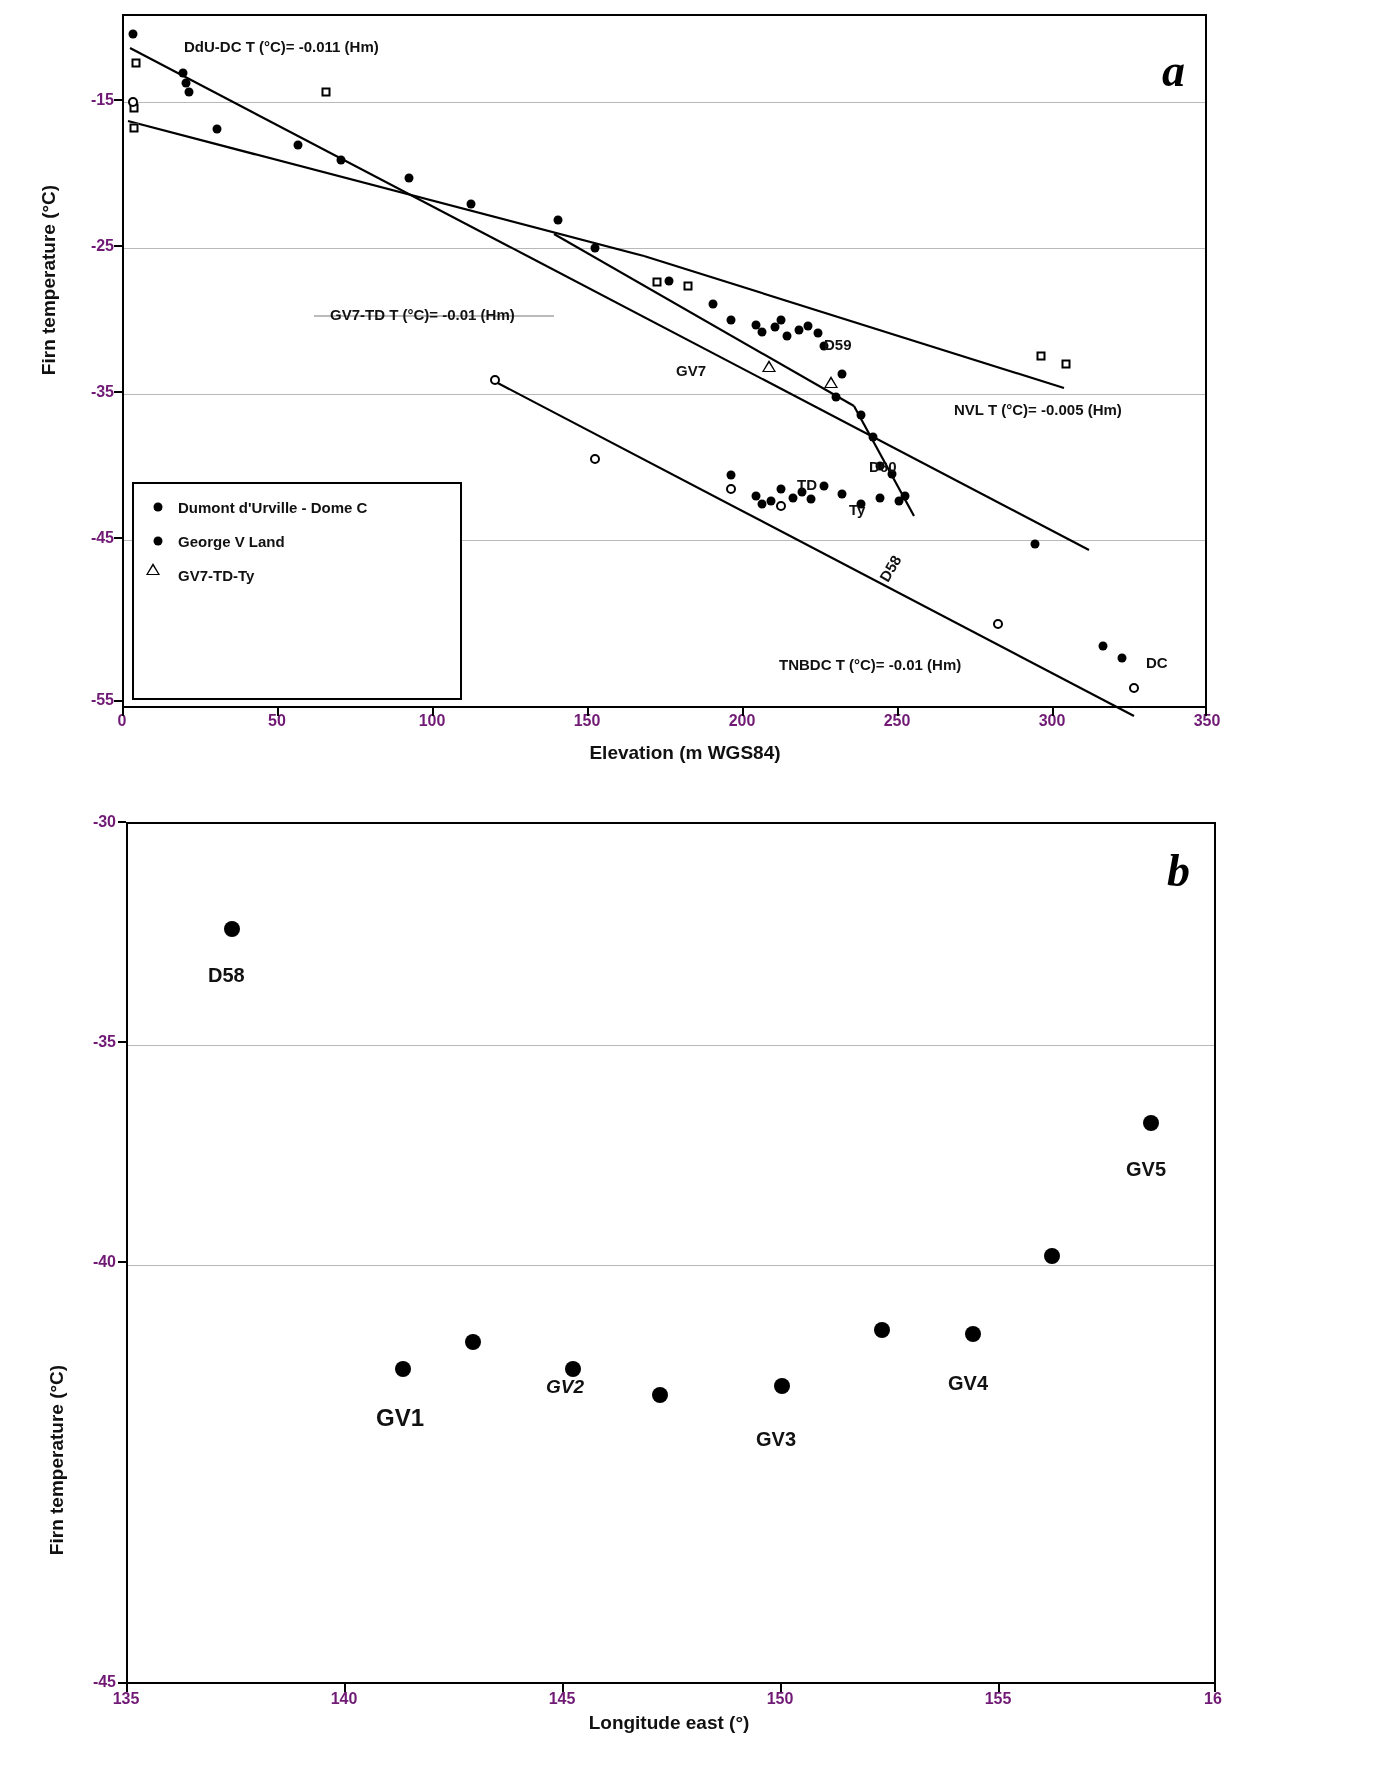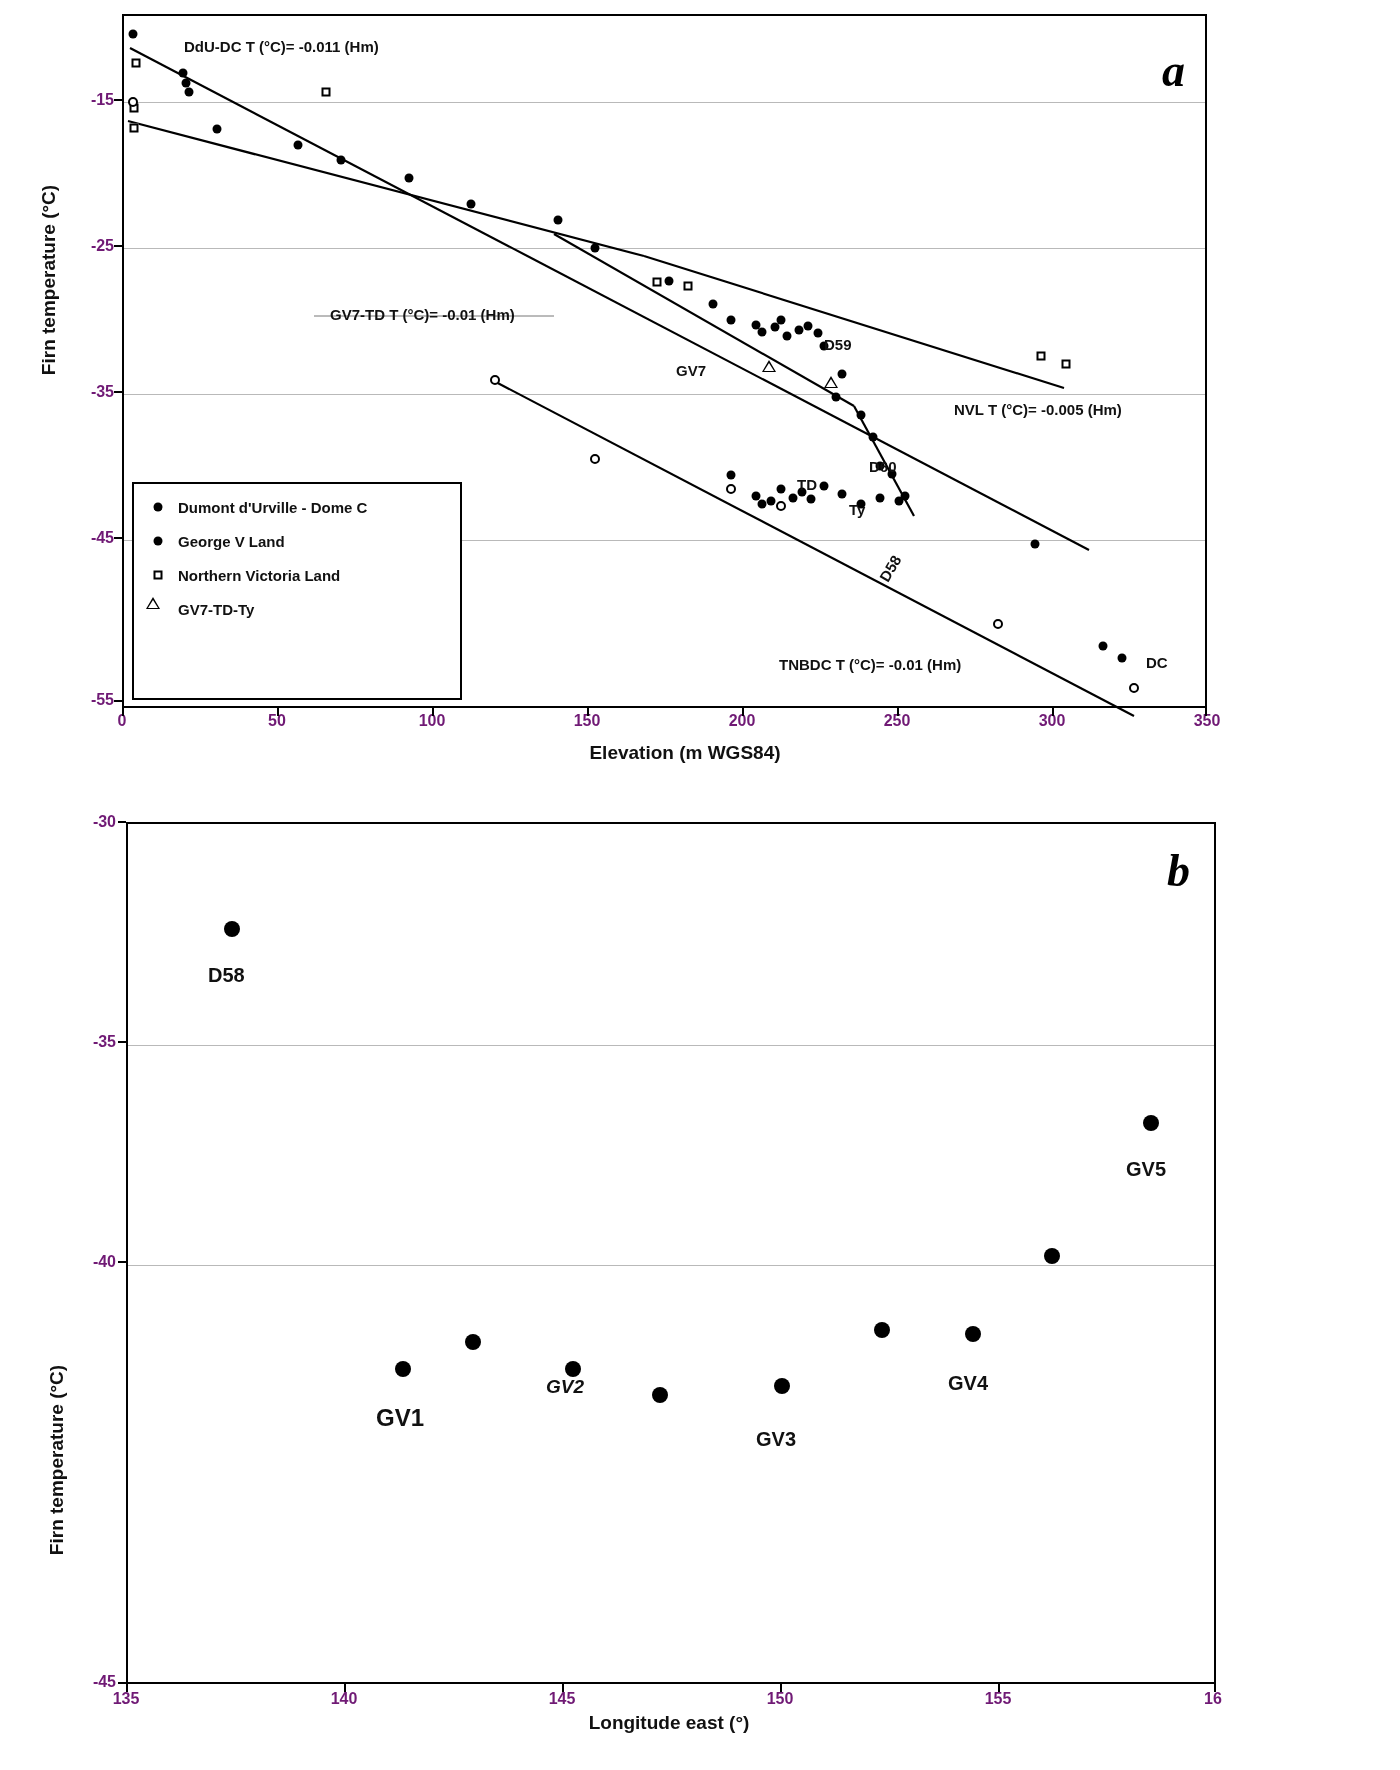--- a/index.html
+++ b/index.html
@@ -307,26 +307,20 @@
           <span class="legend-label">Dumont d'Urville - Dome C</span>
         </div>
         <div class="legend-row">
           <span class="legend-sym">
               <span class="pt filled"></span>
             </span>
           <span class="legend-label">George V Land</span>
         </div>
         <div class="legend-row">
           <span class="legend-sym">
-              <span class="pt open-sq"></span>
-            </span>
-          <span class="legend-label">Northern Victoria Land</span>
-        </div>
-        <div class="legend-row">
-          <span class="legend-sym">
               <span class="pt tri-open" style="left:9px; top:4px;"></span>
             </span>
           <span class="legend-label">GV7-TD-Ty</span>
         </div>
       </div>
 
       <div class="panel-letter" style="right:20px; top:28px;">a</div>
     </div>
 
     <div class="tickmark x" style="left:122px; top:708px;"></div>

